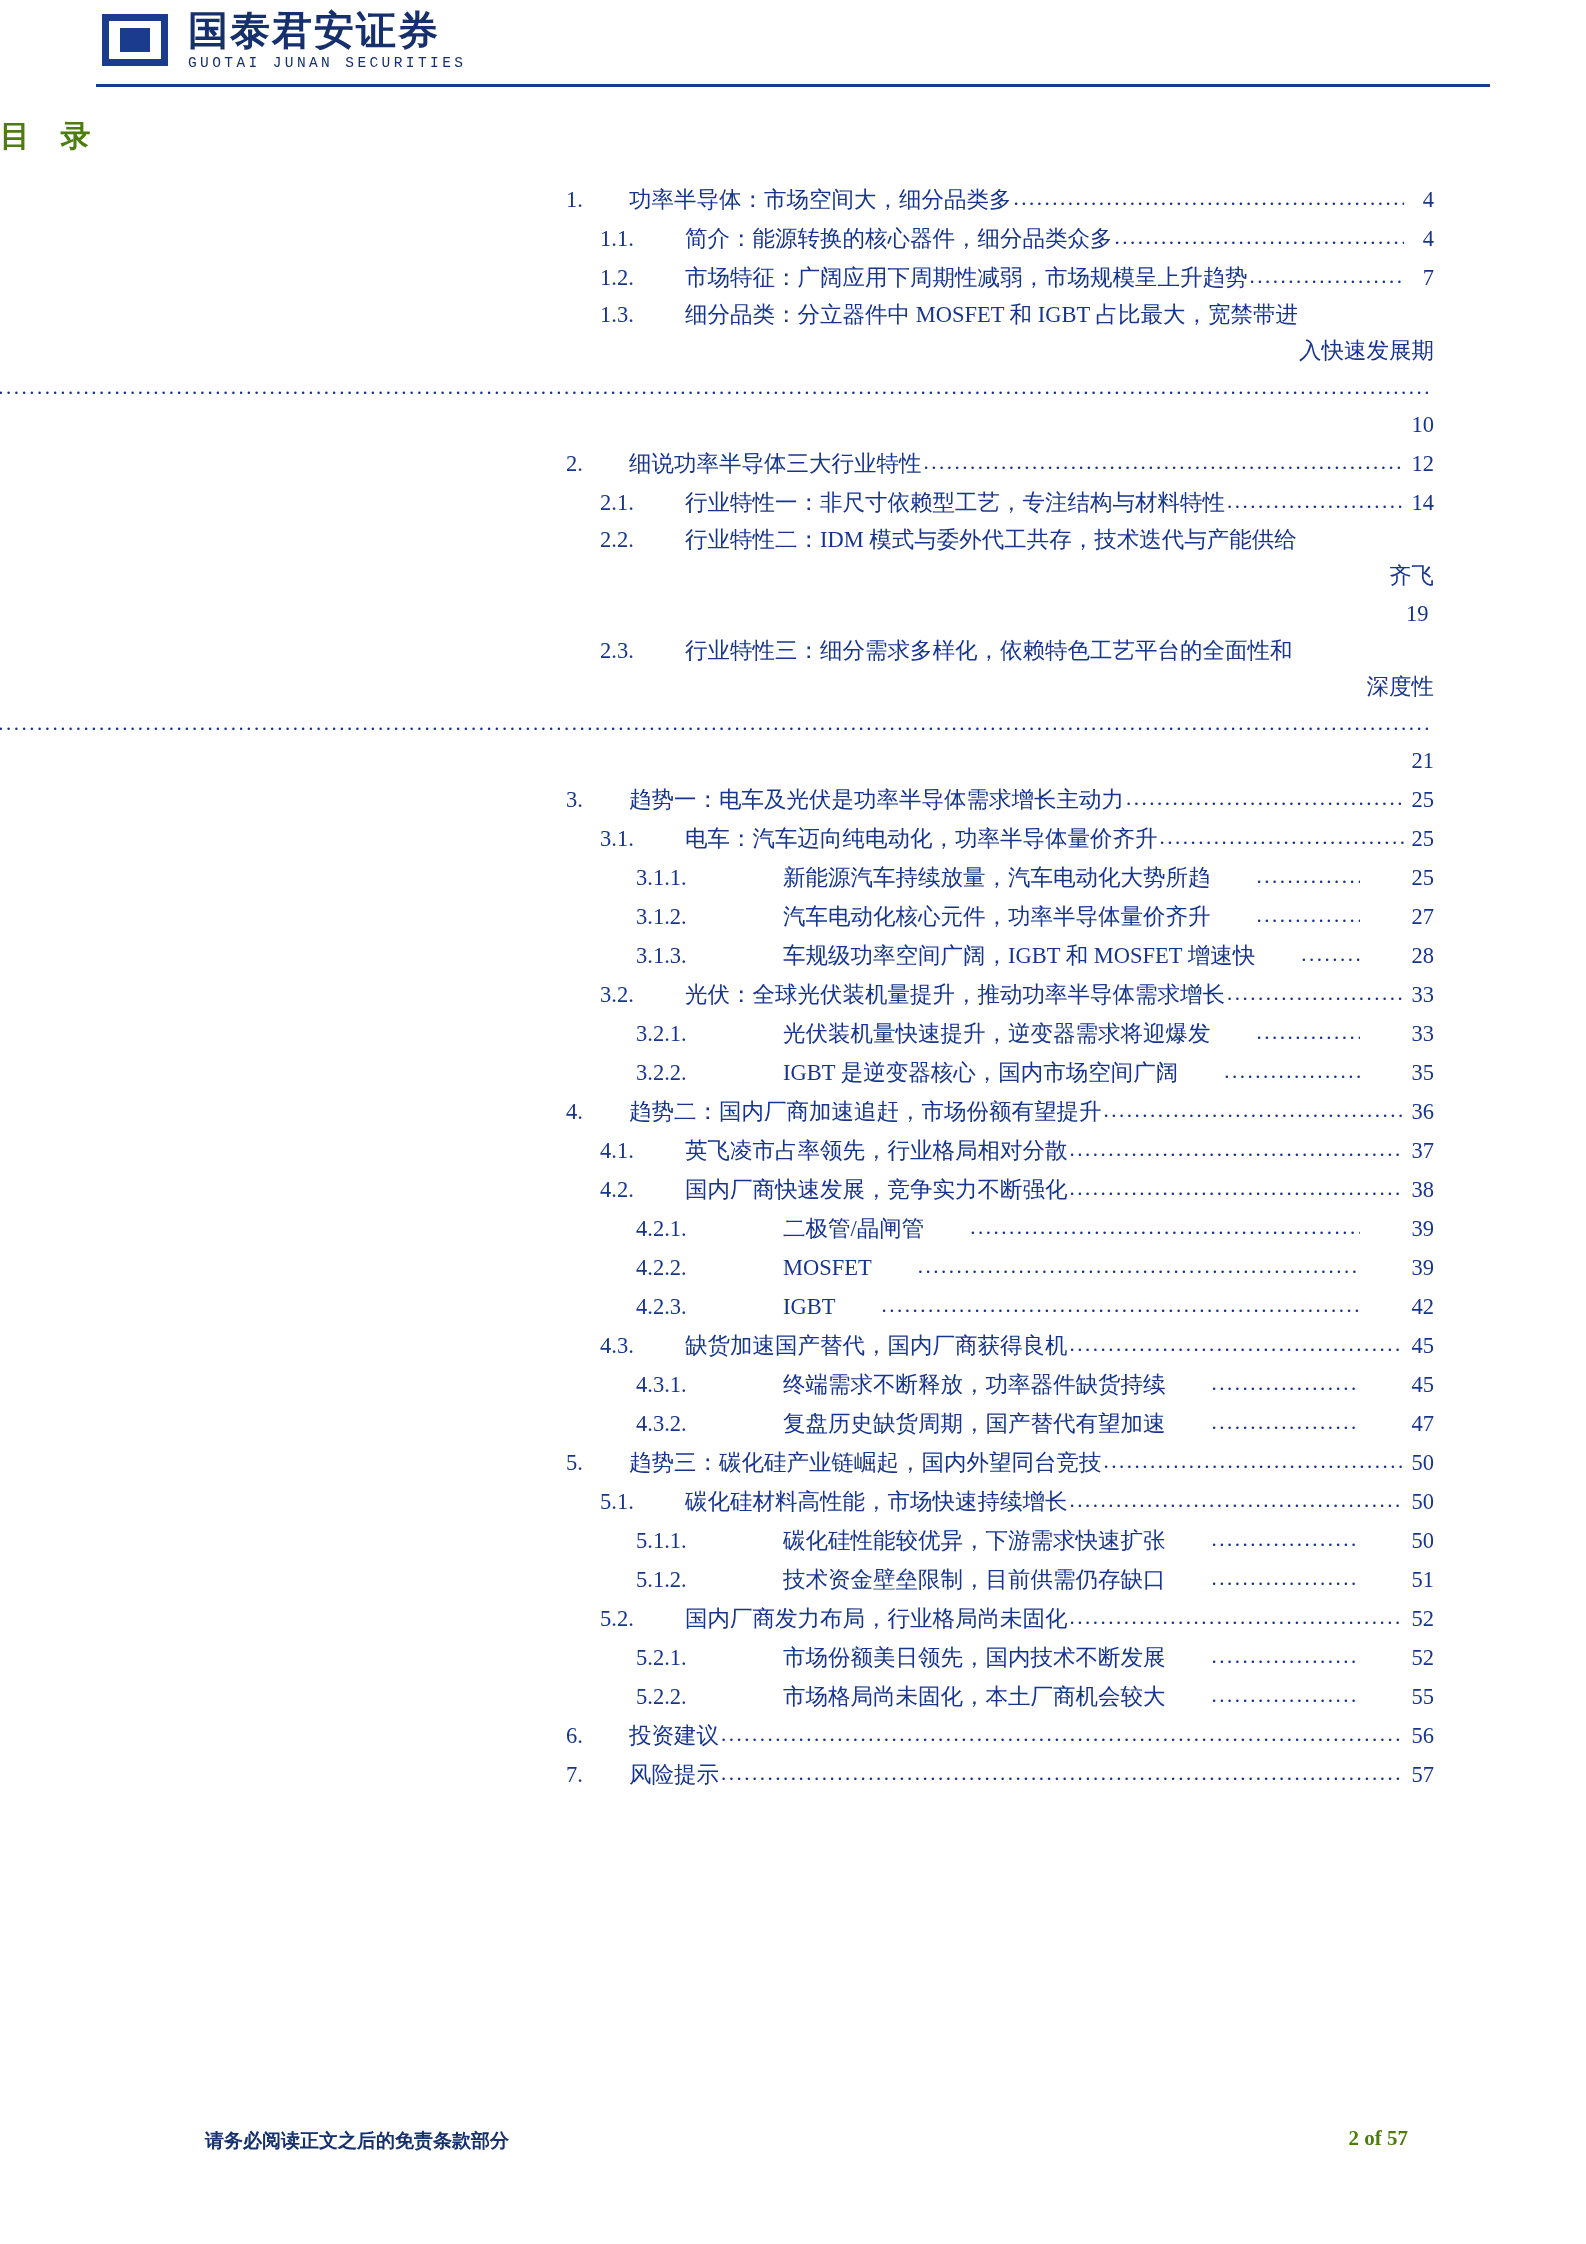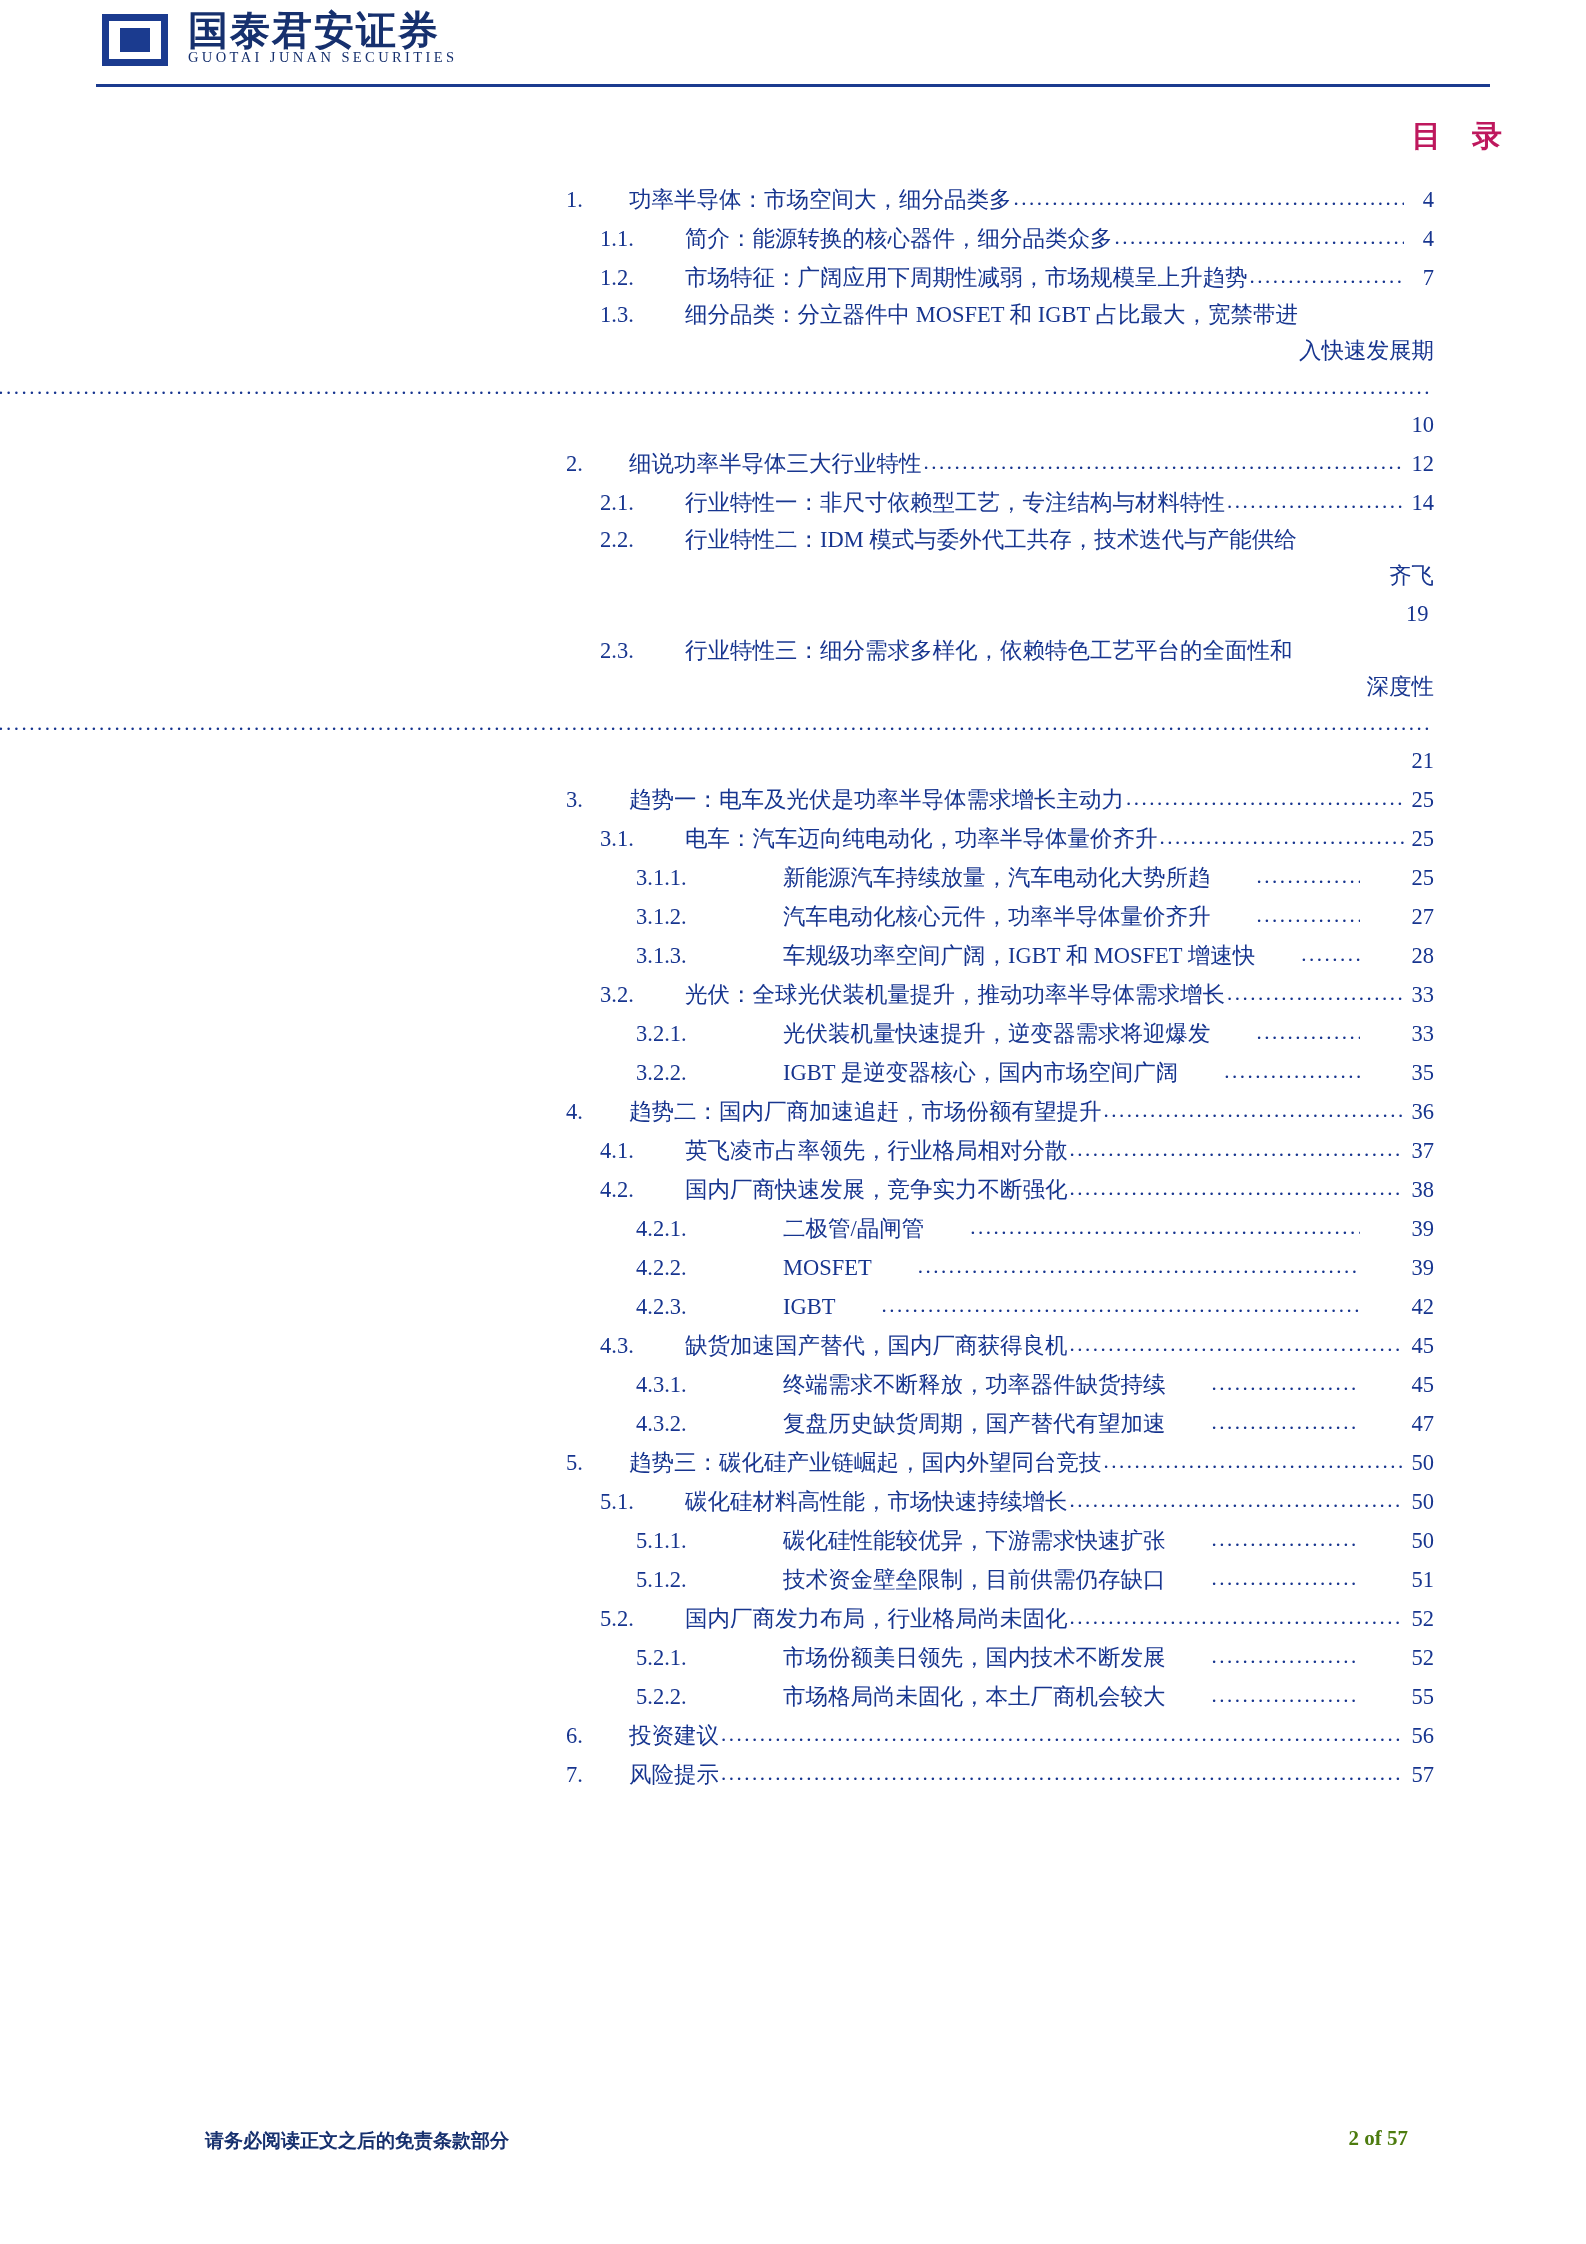--- a/index.html
+++ b/index.html
@@ -54,47 +54,47 @@
     line-height: 1;
   }
   .logo-cn {
     font-family: "DejaVu Sans", sans-serif;
     font-weight: bold;
     font-size: 40px;
     letter-spacing: 2px;
     color: #16306e;
   }
   .logo-en {
-    font-family: Liberation Serif, serif;
+    font-family: Liberation Mono, monospace;
     font-size: 14.5px;
     letter-spacing: 3.4px;
     color: #16306e;
-    margin-top: 0;
+    margin-top: 6px;
   }
   .header-rule {
     position: absolute;
     top: 84px;
     left: 96px;
     width: 1394px;
     height: 3px;
     background: #1b3b8f;
   }
 
   
   .toc-title {
     position: absolute;
     top: 116px;
     left: 0;
     width: 1512px;
-    text-align: right;
+    text-align: left;
     font-family: "DejaVu Sans", sans-serif;
     font-weight: bold;
     font-size: 30px;
     letter-spacing: 10px;
-    color: #be185d;
+    color: #4d7c0f;
   }
 
   
   .toc {
     position: absolute;
     top: 180px;
     left: 566px;
     width: 868px;
   }
   .toc-row {

